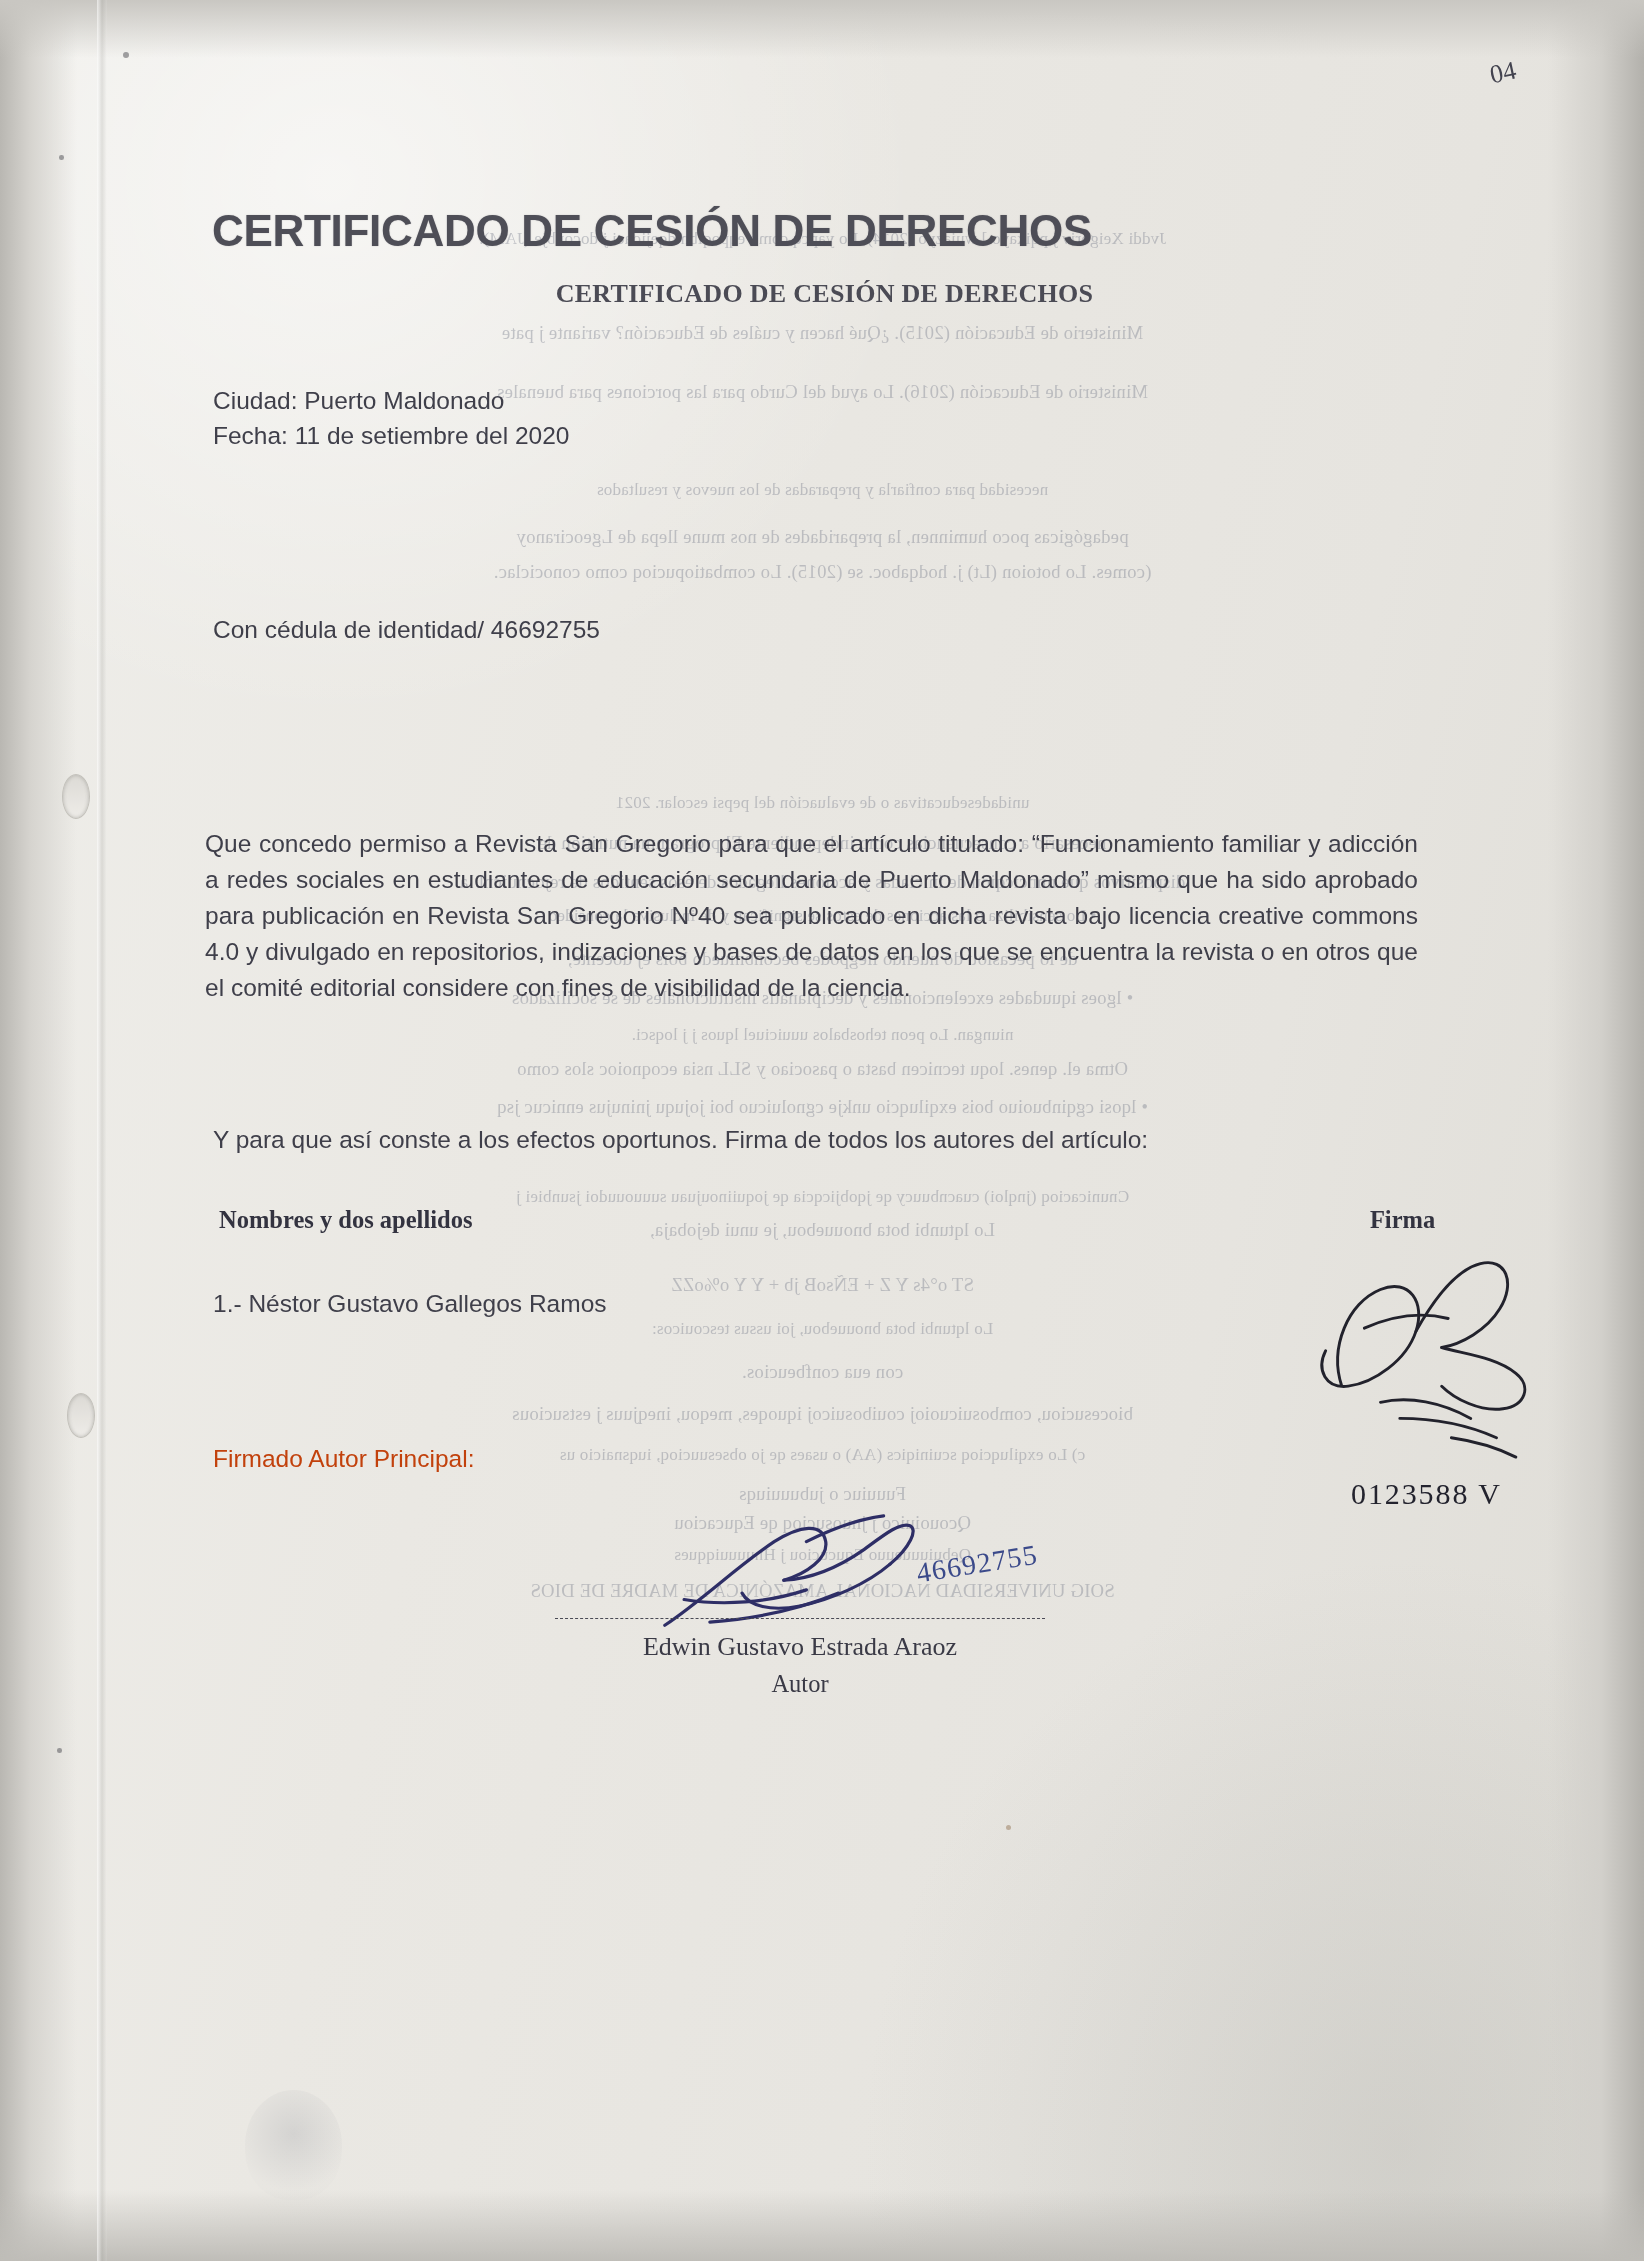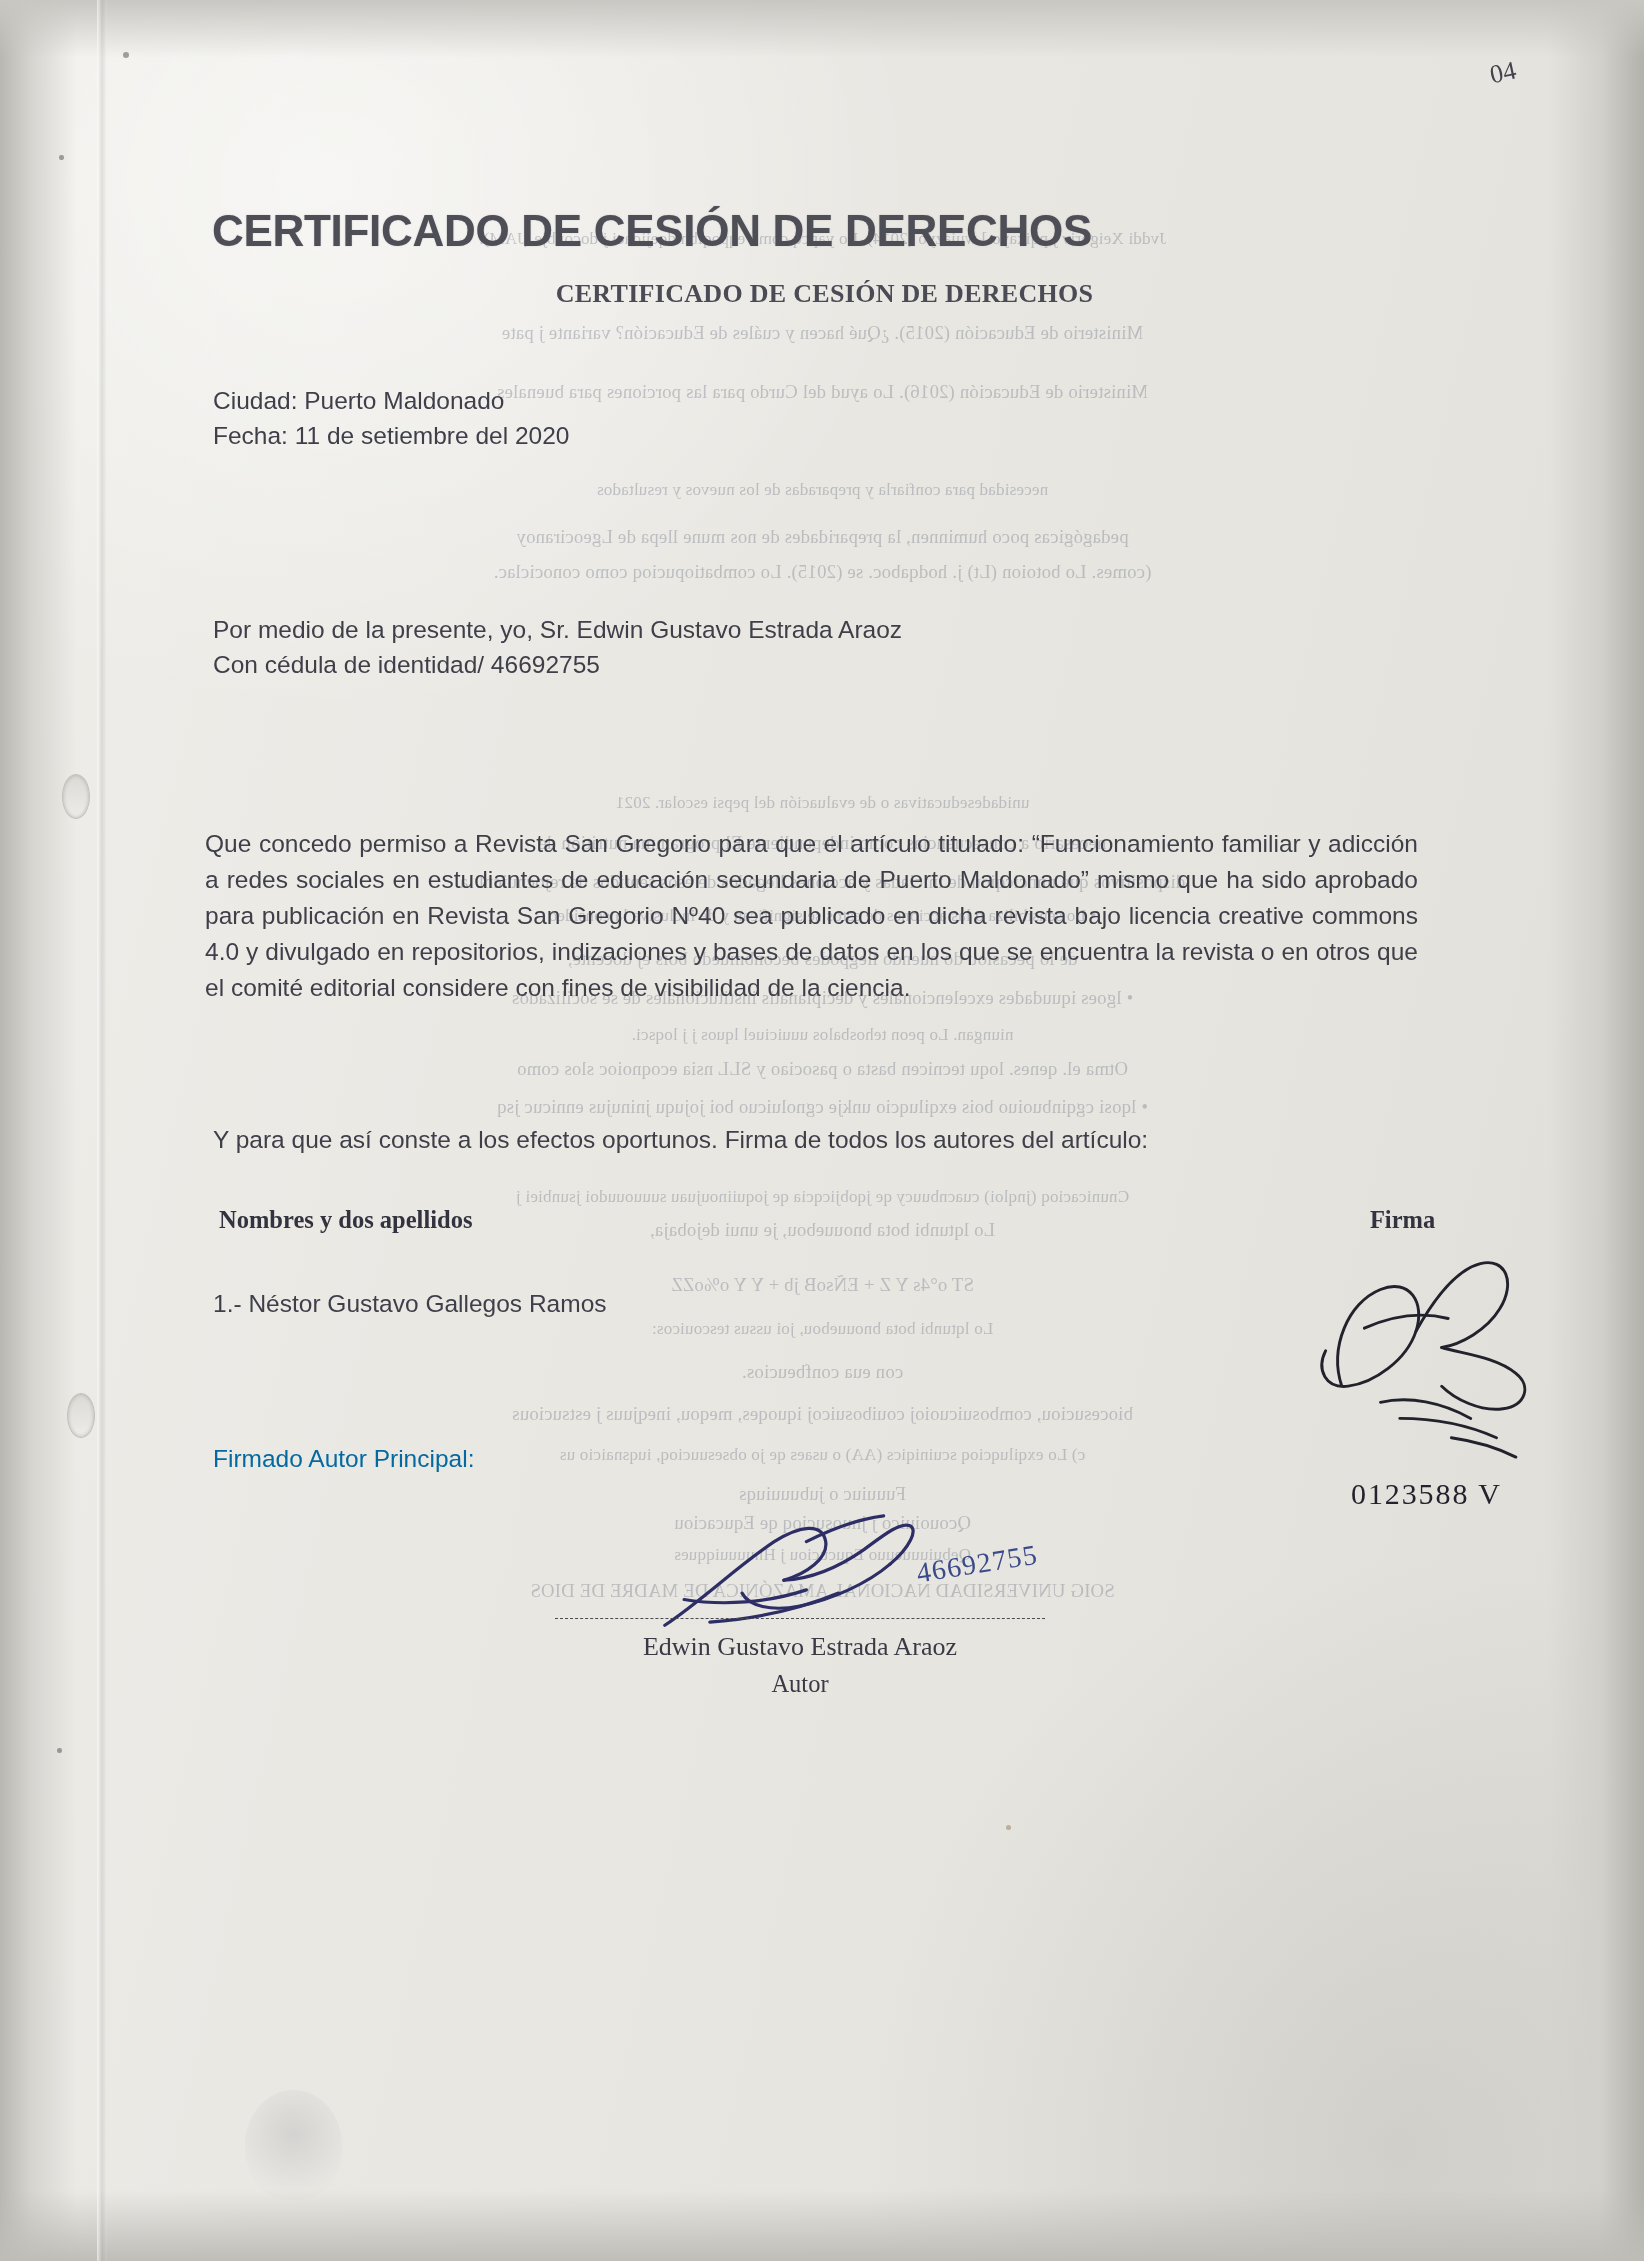--- a/index.html
+++ b/index.html
@@ -165,21 +165,21 @@
   .author-row {
     position: absolute;
     left: 213px; top: 1290px;
     font-size: 24.5px;
     color: #3f3f4a;
   }
   .firmado-label {
     position: absolute;
     left: 213px; top: 1445px;
     font-size: 24.5px;
-    color: #0369a1;
+    color: #c2410c;
   }
   .sig-line {
     position: absolute;
     left: 555px; top: 1618px;
     width: 490px;
     border-top: 1.9px dashed #4a4a55;
   }
   .sig-name {
     position: absolute;
     left: 516px; top: 1632px;
@@ -297,21 +297,20 @@
 
     <div class="title-main">CERTIFICADO DE CESIÓN DE DERECHOS</div>
     <div class="title-sub">CERTIFICADO DE CESIÓN DE DERECHOS</div>
 
     <div class="meta">
       <div>Ciudad: Puerto Maldonado</div>
       <div>Fecha: 11 de setiembre del 2020</div>
     </div>
 
     <div class="intro">
-      <div>Por medio de la presente, yo, Sr. Edwin Gustavo Estrada Araoz</div>
       <div>Con cédula de identidad/ 46692755</div>
     </div>
 
 
     <div class="body-text">Que concedo permiso a Revista San Gregorio para que el artículo titulado: “Funcionamiento familiar y adicción a redes sociales en estudiantes de educación secundaria de Puerto Maldonado” mismo que ha sido aprobado para publicación en Revista San Gregorio Nº40 sea publicado en dicha revista bajo licencia creative commons 4.0 y divulgado en repositorios, indizaciones y bases de datos en los que se encuentra la revista o en otros que el comité editorial considere con fines de visibilidad de la ciencia.</div>
 
     <div class="closing"> Y para que así conste a los efectos oportunos. Firma de todos los autores del artículo:</div>
 
     <div class="table-head">
       <span>Nombres y dos apellidos</span>

